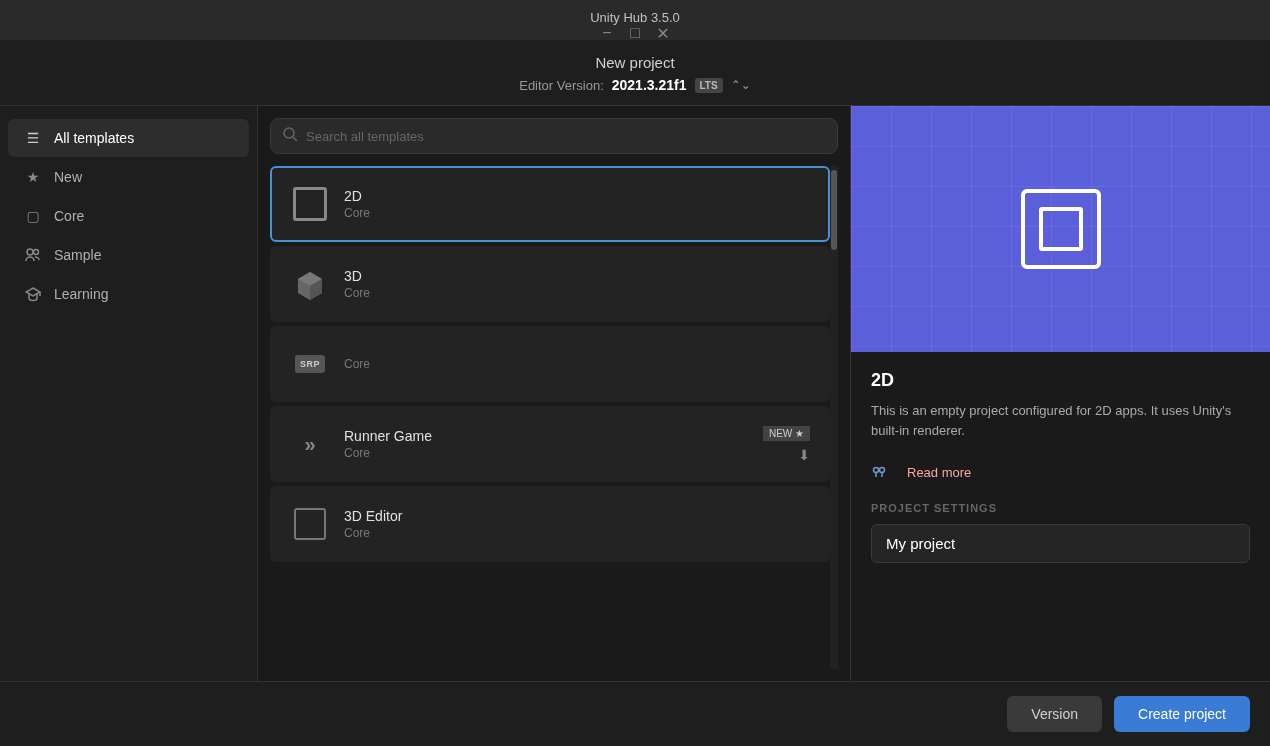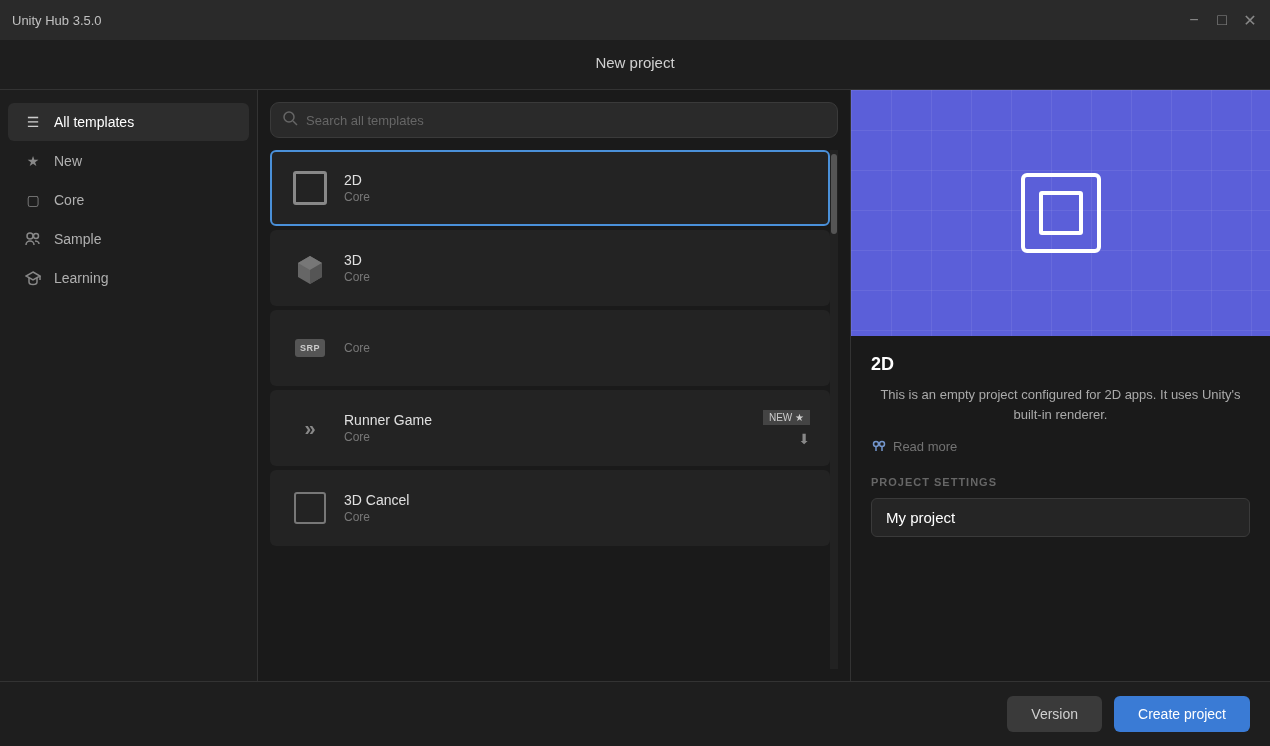--- a/index.html
+++ b/index.html
@@ -16,20 +16,21 @@
 
     
     .titlebar {
       background: #2a2a2a;
       height: 40px;
       display: flex;
       align-items: center;
       padding: 10px 12px;
       justify-content: space-between;
       flex-shrink: 0;
+      flex-direction: column;
     }
     .titlebar-title {
       font-size: 13px;
       color: #c0c0c0;
     }
     .titlebar-controls {
       display: flex;
       gap: 12px;
       align-items: center;
     }
@@ -336,28 +337,27 @@
     .template-title {
       font-size: 18px;
       font-weight: 600;
       color: #ffffff;
       margin-bottom: 10px;
     }
     .template-desc {
       font-size: 13px;
       color: #aaa;
       line-height: 1.5;
-      margin-bottom: 14px;
-      text-align: center;
+      margin-bottom: 24px;
     }
     .read-more-btn {
       display: flex;
       align-items: center;
-      gap: 6px;
-      color: #737373;
+      gap: 20px;
+      color: #fca5a5;
       font-size: 13px;
       cursor: pointer;
       margin-bottom: 22px;
     }
     .read-more-icon {
       width: 16px;
       height: 16px;
       opacity: 0.8;
     }
 
@@ -426,20 +426,26 @@
   <span class="titlebar-title">Unity Hub 3.5.0</span>
   <div class="titlebar-controls">
     <div class="titlebar-btn">−</div>
     <div class="titlebar-btn">□</div>
     <div class="titlebar-btn">✕</div>
   </div>
 </div>
 
 <div class="header">
   <div class="header-title">New project</div>
+  <div class="header-version">
+    <span>Editor Version:</span>
+    <span class="header-version-value">2021.3.21f1</span>
+    <span class="lts-badge">LTS</span>
+    <span class="version-arrows">⌃⌄</span>
+  </div>
 </div>
 
 <div class="main">
 
   <div class="sidebar">
     <div class="sidebar-item active">
       <span class="sidebar-icon">☰</span>
       <span>All templates</span>
     </div>
     <div class="sidebar-item">
@@ -533,21 +539,21 @@
             <span class="new-badge">NEW ★</span>
             <span class="download-icon">⬇</span>
           </div>
         </div>
 
         <div class="template-item">
           <div class="template-icon-box">
             <div class="template-icon-3dmobile"></div>
           </div>
           <div class="template-info">
-            <div class="template-name">3D Cancel</div>
+            <div class="template-name">3D Editor</div>
             <div class="template-type">Core</div>
           </div>
         </div>
 
       </div>
 
       <div class="scroll-track">
         <div class="scroll-thumb"></div>
       </div>
     </div>

